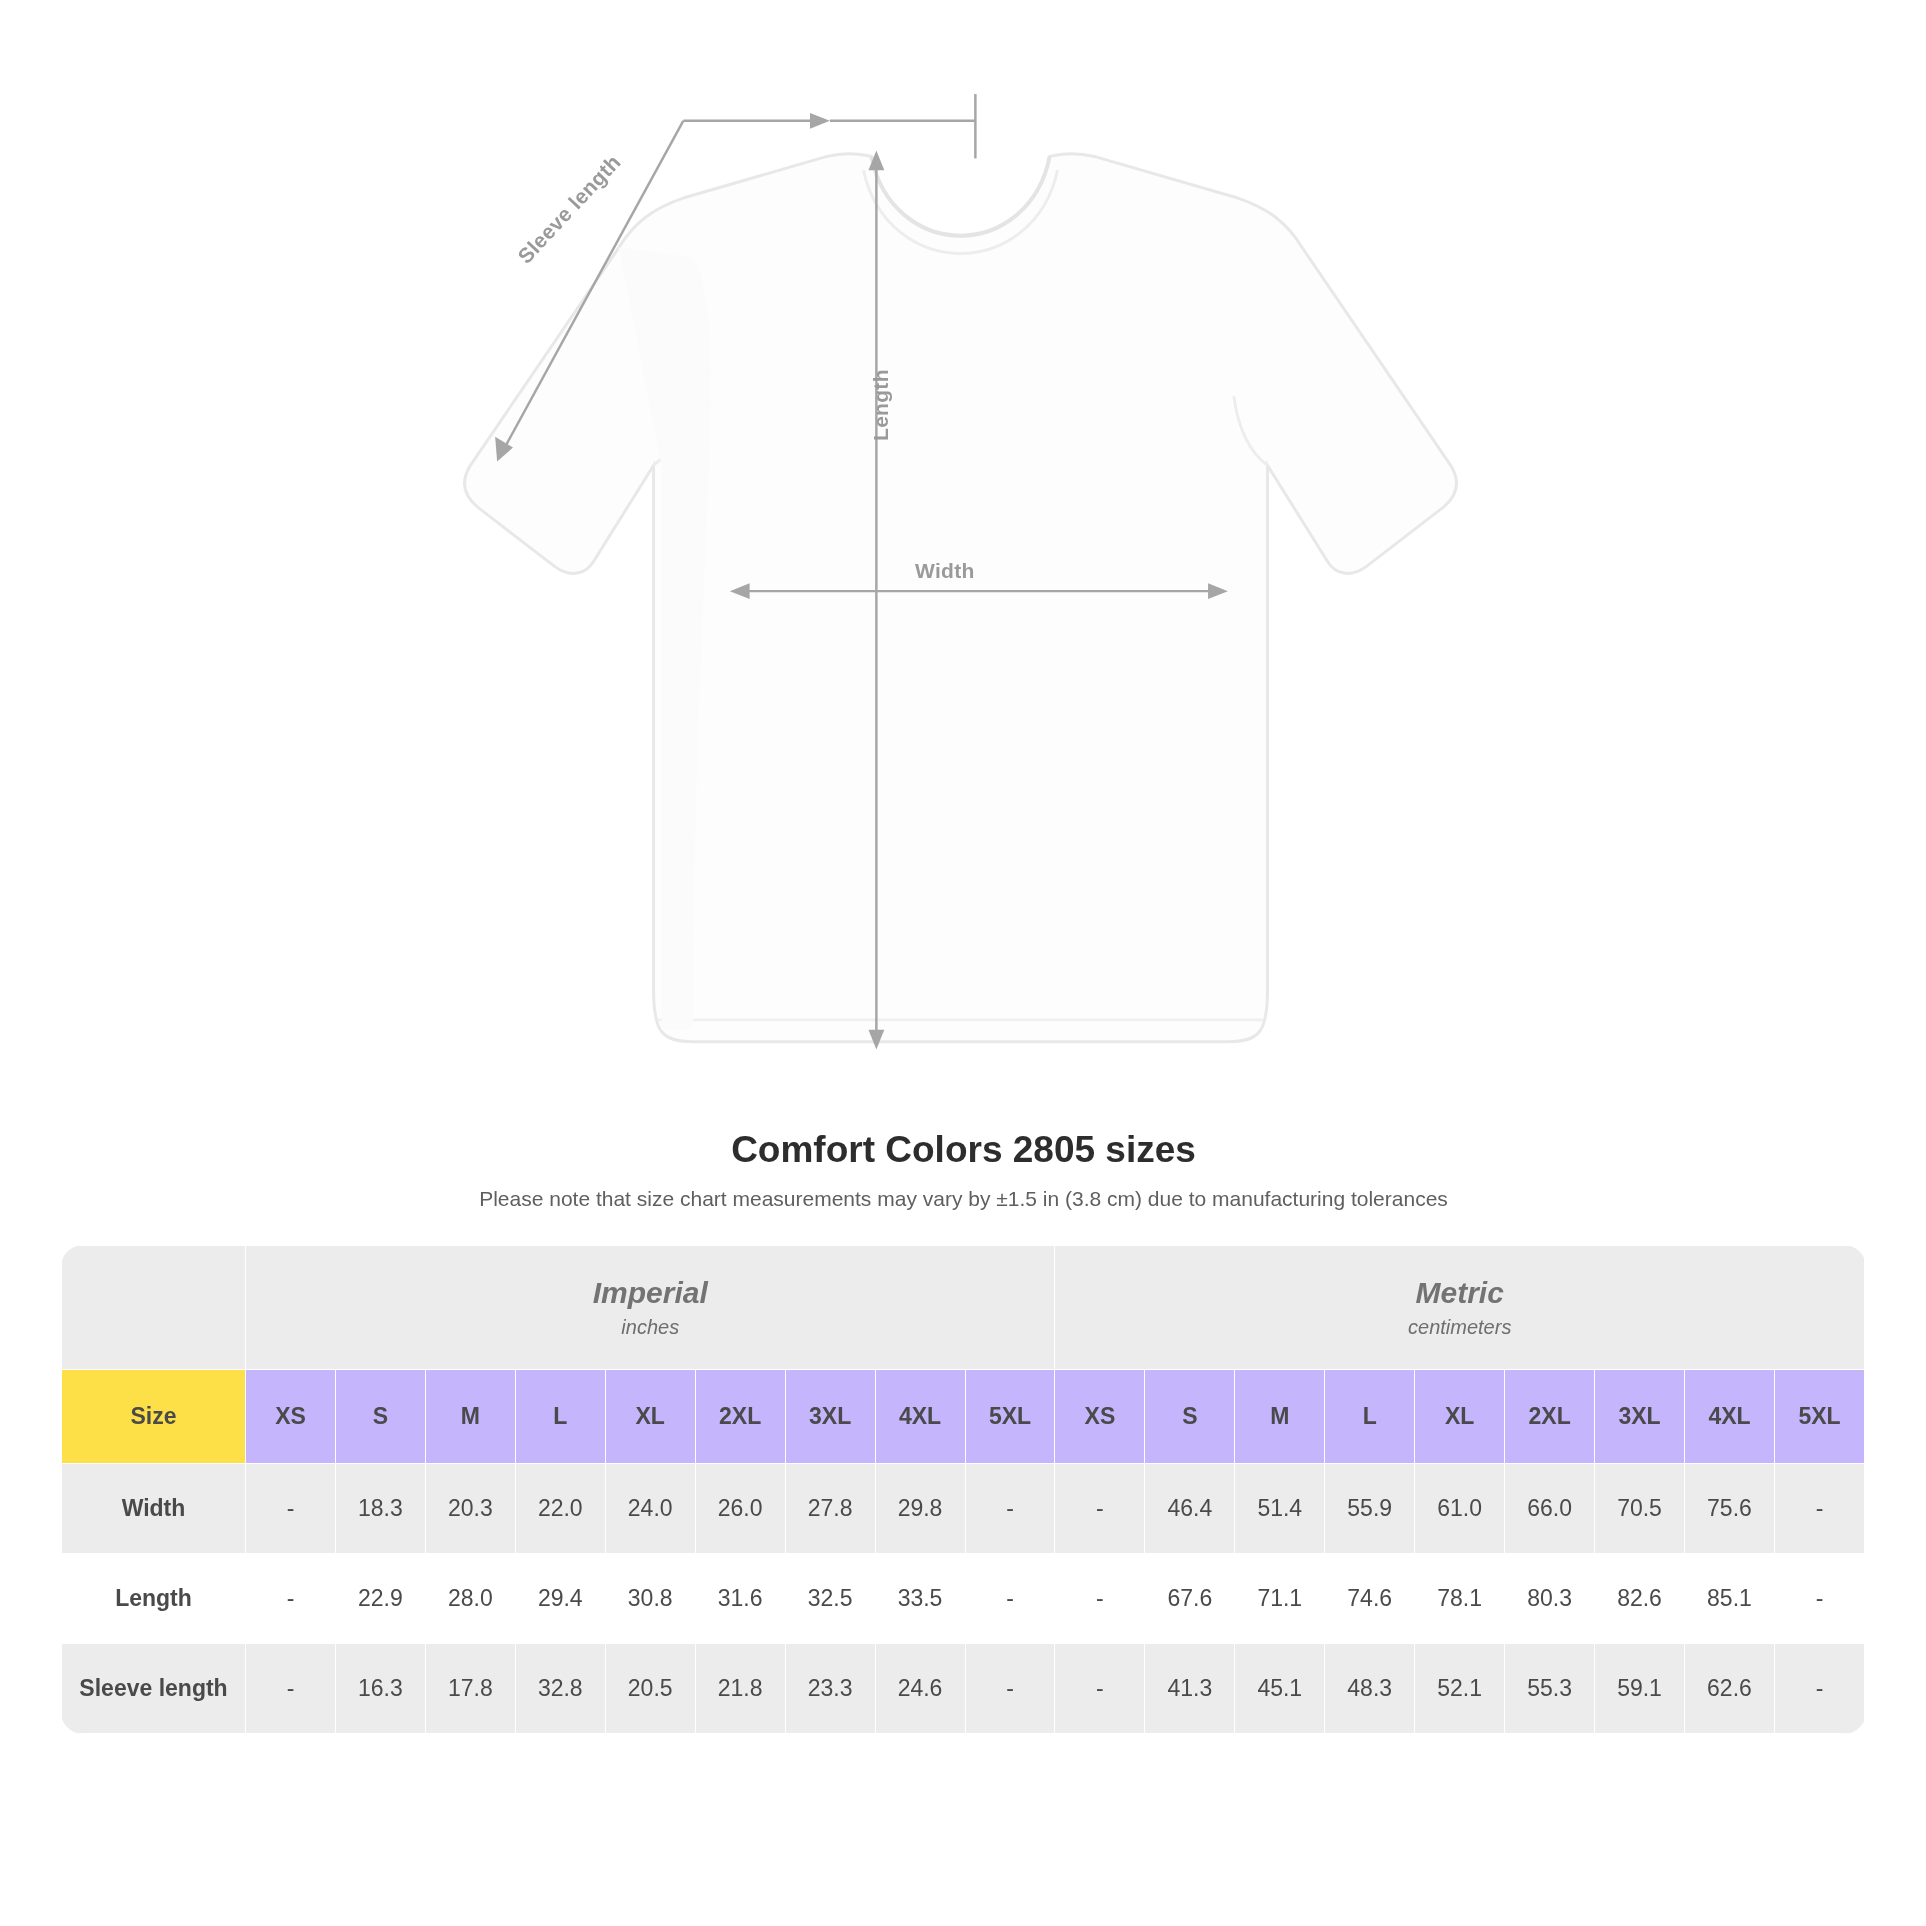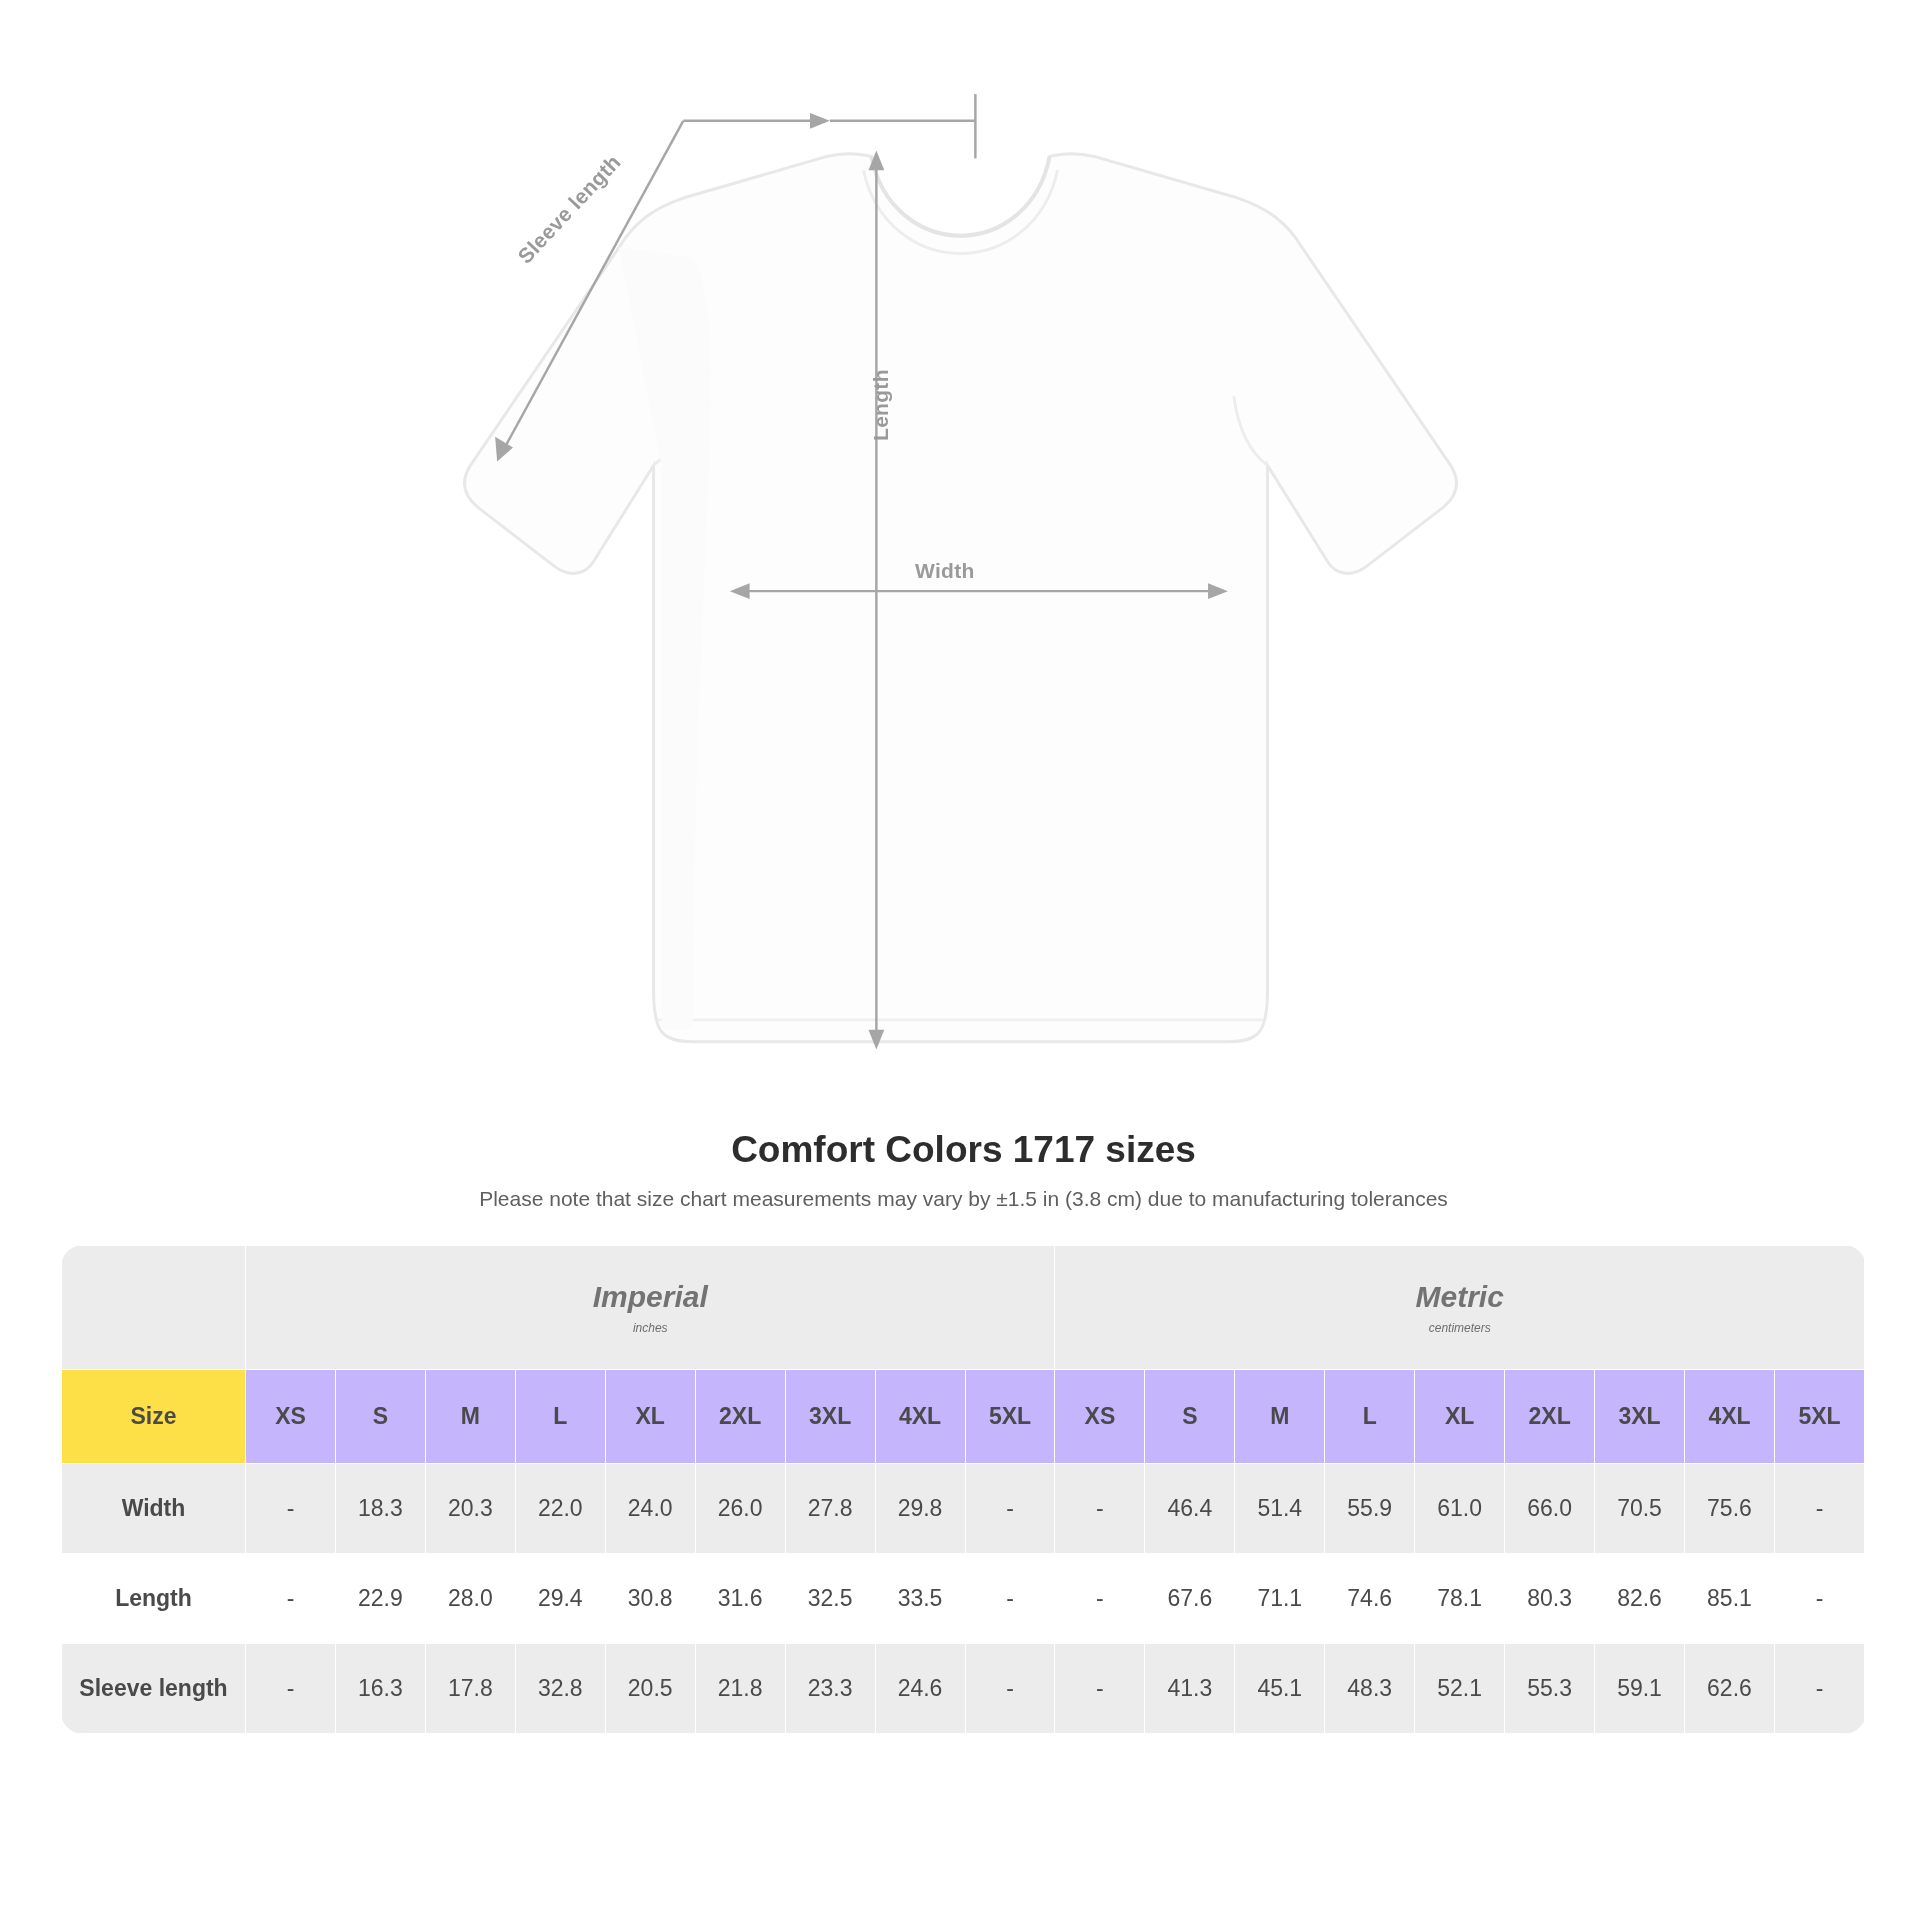--- a/index.html
+++ b/index.html
@@ -100,21 +100,21 @@
     padding: 0;
   }
   .sys-name {
     font-size: 30px;
     font-weight: bold;
     font-style: italic;
     color: #737373;
     line-height: 1.15;
   }
   .sys-unit {
-    font-size: 12px;
+    font-size: 20px;
     font-style: italic;
     color: #6e6e6e;
     margin-top: 6px;
   }
   
   .size-row td {
     background: #c4b5fd;
     height: 91px;
     font-weight: bold;
     font-size: 24px;
@@ -207,21 +207,21 @@
         <line x1="838" y1="122" x2="985" y2="122"></line>
       </g>
     </svg>
 
     <div class="dim-label label-width">Width</div>
     <div class="dim-label label-length">Length</div>
     <div class="dim-label label-sleeve">Sleeve length</div>
   </div>
 
   <div class="title-block">
-    <div class="chart-title">Comfort Colors 1717 sizes</div>
+    <div class="chart-title">Comfort Colors 2805 sizes</div>
     <div class="chart-note">Please note that size chart measurements may vary by ±1.5 in (3.8 cm) due to manufacturing tolerances</div>
   </div>
 
   <div class="table-wrap">
     <table class="size-table">
       <colgroup>
         <col class="first-col">
         <col span="18">
       </colgroup>
       <tbody>

